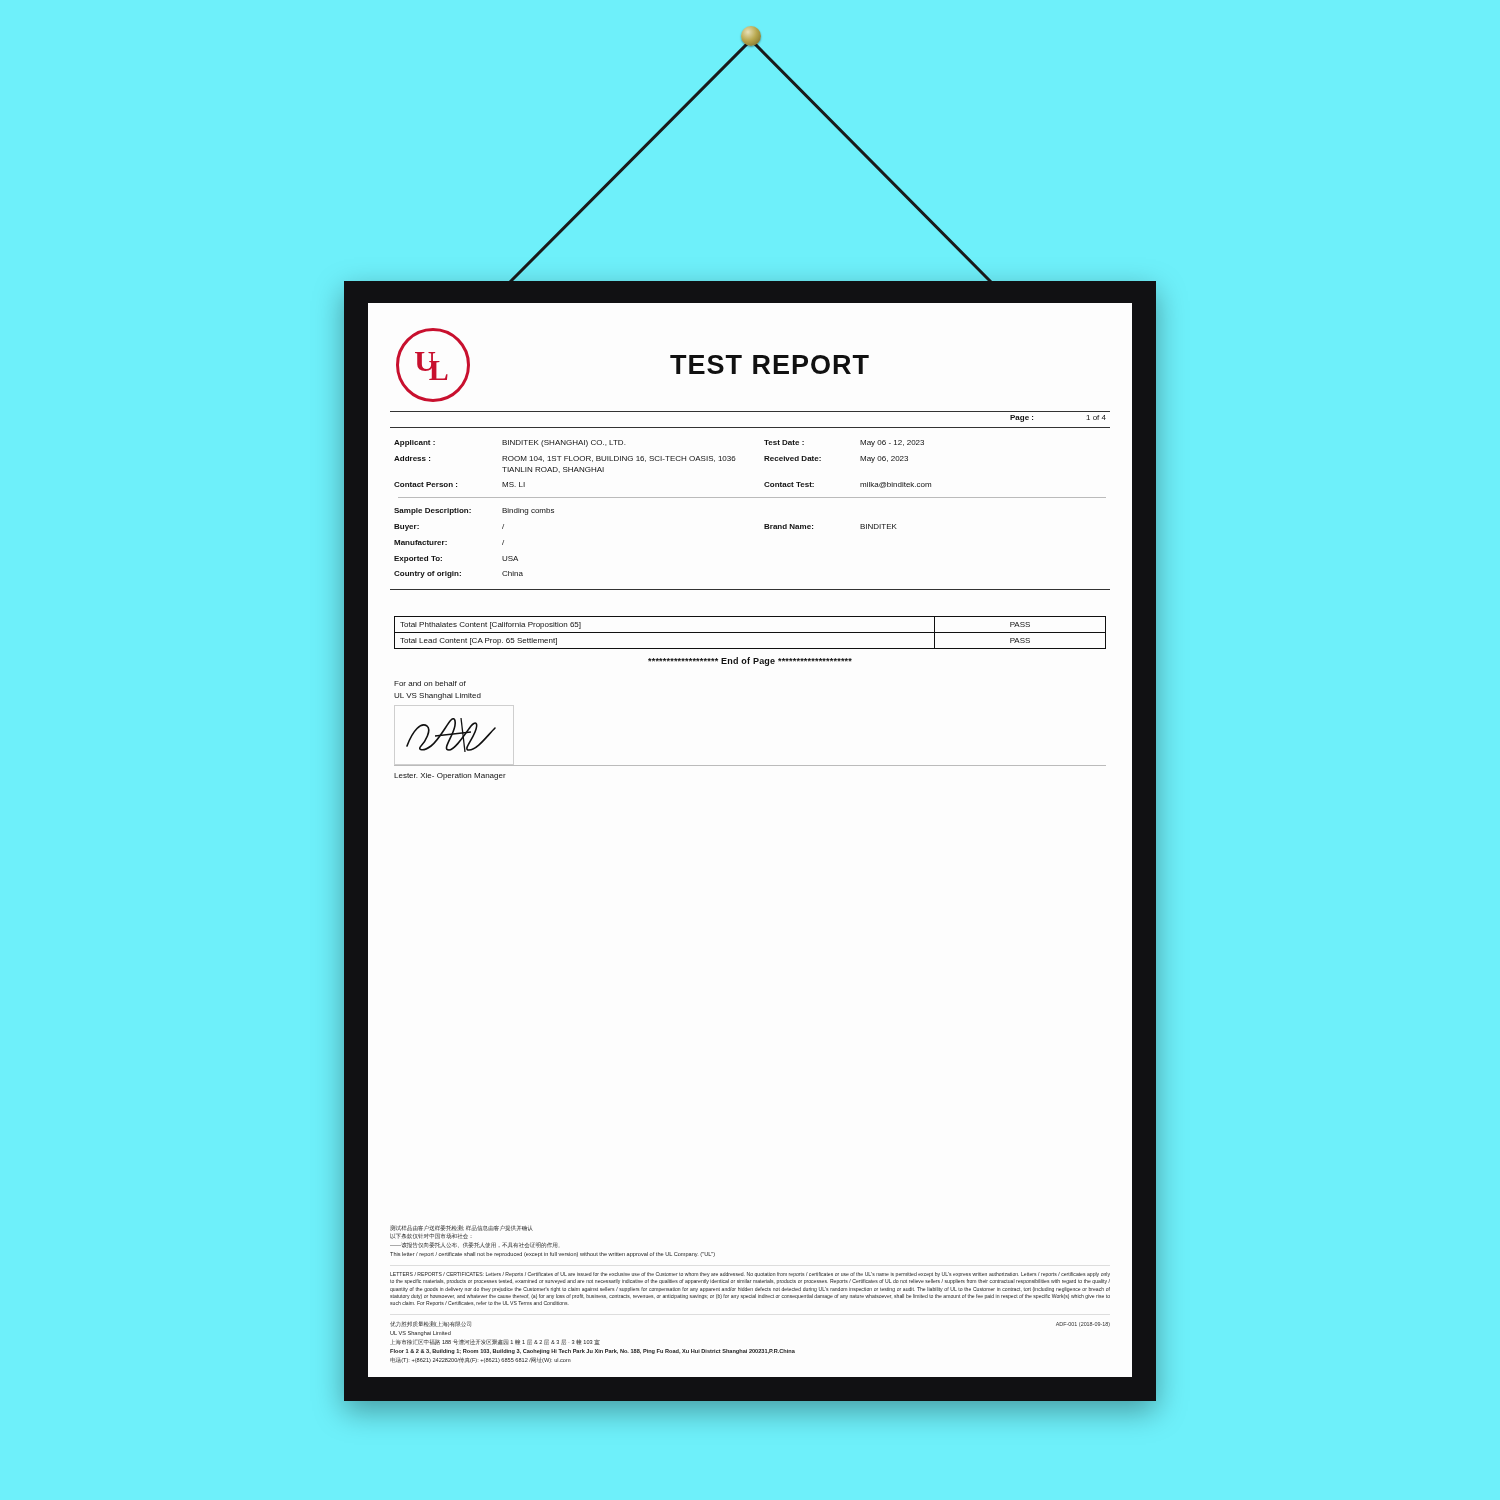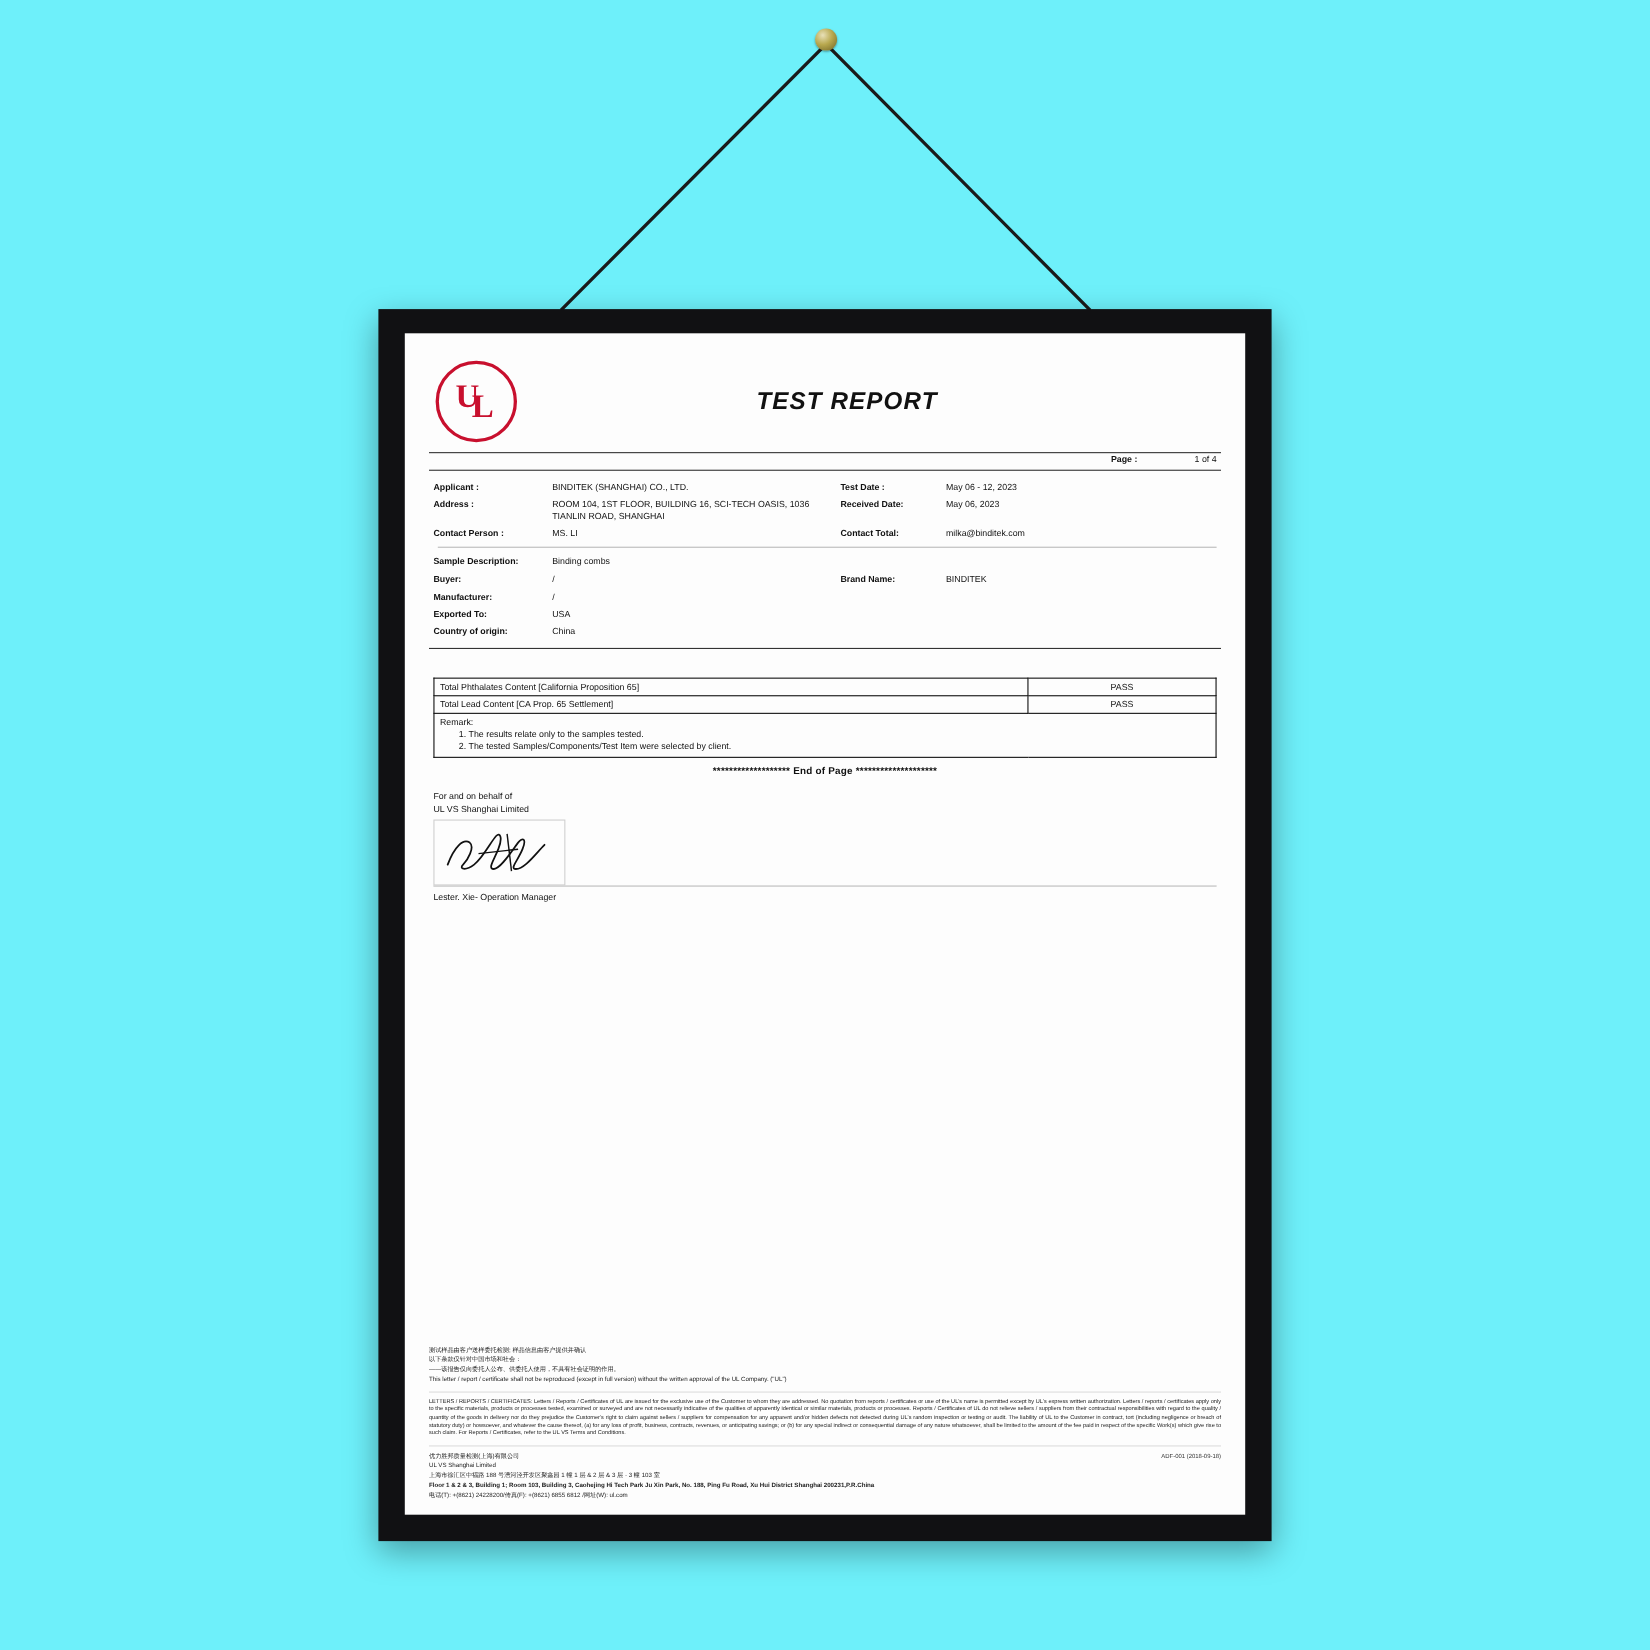--- a/index.html
+++ b/index.html
@@ -70,26 +70,25 @@
     letter-spacing: -2px;
     position: relative;
     flex: 0 0 auto;
     margin-left: 6px;
   }
   .ul-logo span.u { position: relative; top: -4px; }
   .ul-logo span.l { position: relative; top: 5px; left: -5px; }
   .report-title {
     flex: 1;
     text-align: center;
-    font-size: 22px;
+    font-size: 27px;
     font-weight: bold;
     letter-spacing: 1px;
     padding-right: 40px;
     font-family: "Liberation Sans", sans-serif;
-    font-style: italic;
   }
   .rule {
     border-top: 1px solid #333;
     margin: 0;
   }
   
   .rno-row {
     display: flex;
     align-items: center;
     padding: 7px 4px 6px 4px;
@@ -244,21 +243,21 @@
       </div>
       <div class="info-row">
         <div class="c-lbl">Address :</div>
         <div class="c-val">ROOM 104, 1ST FLOOR, BUILDING 16, SCI-TECH OASIS, 1036 TIANLIN ROAD, SHANGHAI</div>
         <div class="c-lbl2">Received Date:</div>
         <div class="c-val2">May 06, 2023</div>
       </div>
       <div class="info-row">
         <div class="c-lbl">Contact Person :</div>
         <div class="c-val">MS. LI</div>
-        <div class="c-lbl2">Contact Total:</div>
+        <div class="c-lbl2">Contact Test:</div>
         <div class="c-val2">milka@binditek.com</div>
       </div>
 
       <div class="sep-line"></div>
 
       <div class="info-row">
         <div class="c-lbl">Sample Description:</div>
         <div class="c-val">Binding combs</div>
       </div>
       <div class="info-row">
@@ -286,29 +285,20 @@
     <table class="tbl">
       <tbody>
       <tr>
         <td>Total Phthalates Content [California Proposition 65]</td>
         <td class="c-conc">PASS</td>
       </tr>
       <tr>
         <td>Total Lead Content [CA Prop. 65 Settlement]</td>
         <td class="c-conc">PASS</td>
       </tr>
-      <tr>
-        <td colspan="2">
-          <div>Remark:</div>
-          <ol class="remark-list">
-            <li>The results relate only to the samples tested.</li>
-            <li>The tested Samples/Components/Test Item were selected by client.</li>
-          </ol>
-        </td>
-      </tr>
     </tbody>
       </table>
 
     <div class="eop">******************* End of Page ********************</div>
 
     <div class="behalf">
       <div>For and on behalf of</div>
       <div>UL VS Shanghai Limited</div>
     </div>
     <div class="sig-box">

